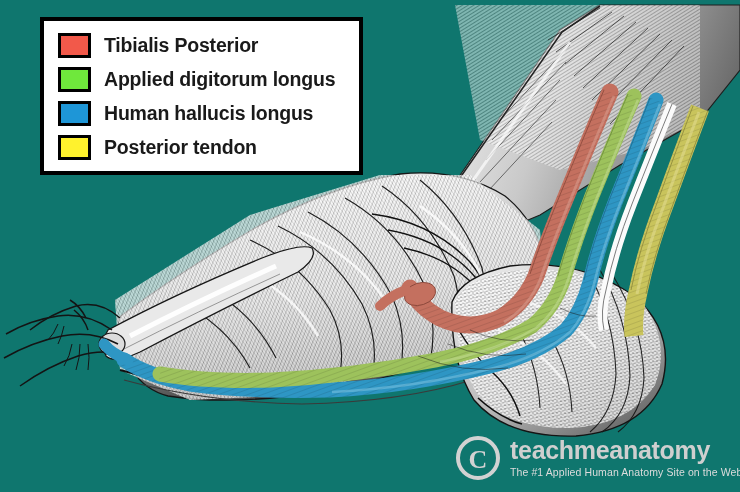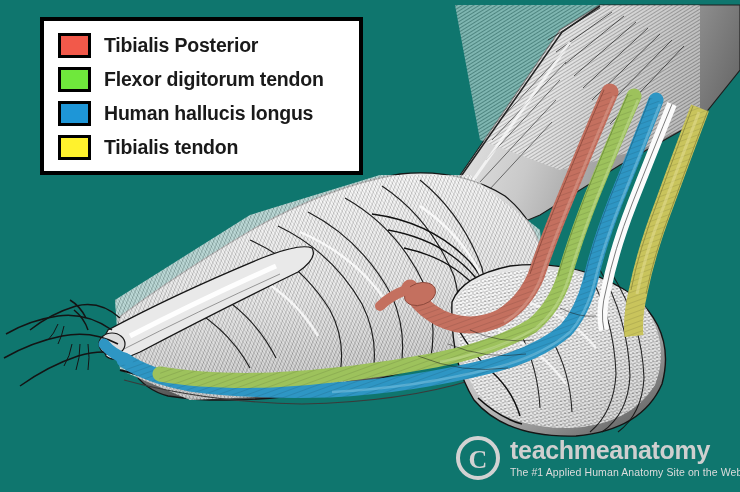--- a/index.html
+++ b/index.html
@@ -330,29 +330,29 @@
     </g>
   </svg>
 
   <div id="legend">
     <div class="legend-row">
       <span class="legend-swatch" style="background:#F2594A"></span>
       <span class="legend-label">Tibialis Posterior</span>
     </div>
     <div class="legend-row">
       <span class="legend-swatch" style="background:#6FE83C"></span>
-      <span class="legend-label">Flexor digitorum tendon</span>
+      <span class="legend-label">Applied digitorum longus</span>
     </div>
     <div class="legend-row">
       <span class="legend-swatch" style="background:#1E96D7"></span>
       <span class="legend-label">Human hallucis longus</span>
     </div>
     <div class="legend-row">
       <span class="legend-swatch" style="background:#FFF22D"></span>
-      <span class="legend-label">Tibialis tendon</span>
+      <span class="legend-label">Posterior tendon</span>
     </div>
   </div>
 
   <div id="watermark">
     <div id="wm-logo">
       <svg viewBox="0 0 46 46" width="46" height="46" xmlns="http://www.w3.org/2000/svg">
         <circle cx="23" cy="23" r="20" fill="none" stroke="#d2d2d2" stroke-width="4"></circle>
         <text x="23" y="33" text-anchor="middle" font-family="Liberation Serif, serif" font-size="26" font-weight="bold" fill="#d2d2d2">C</text>
       </svg>
     </div>

